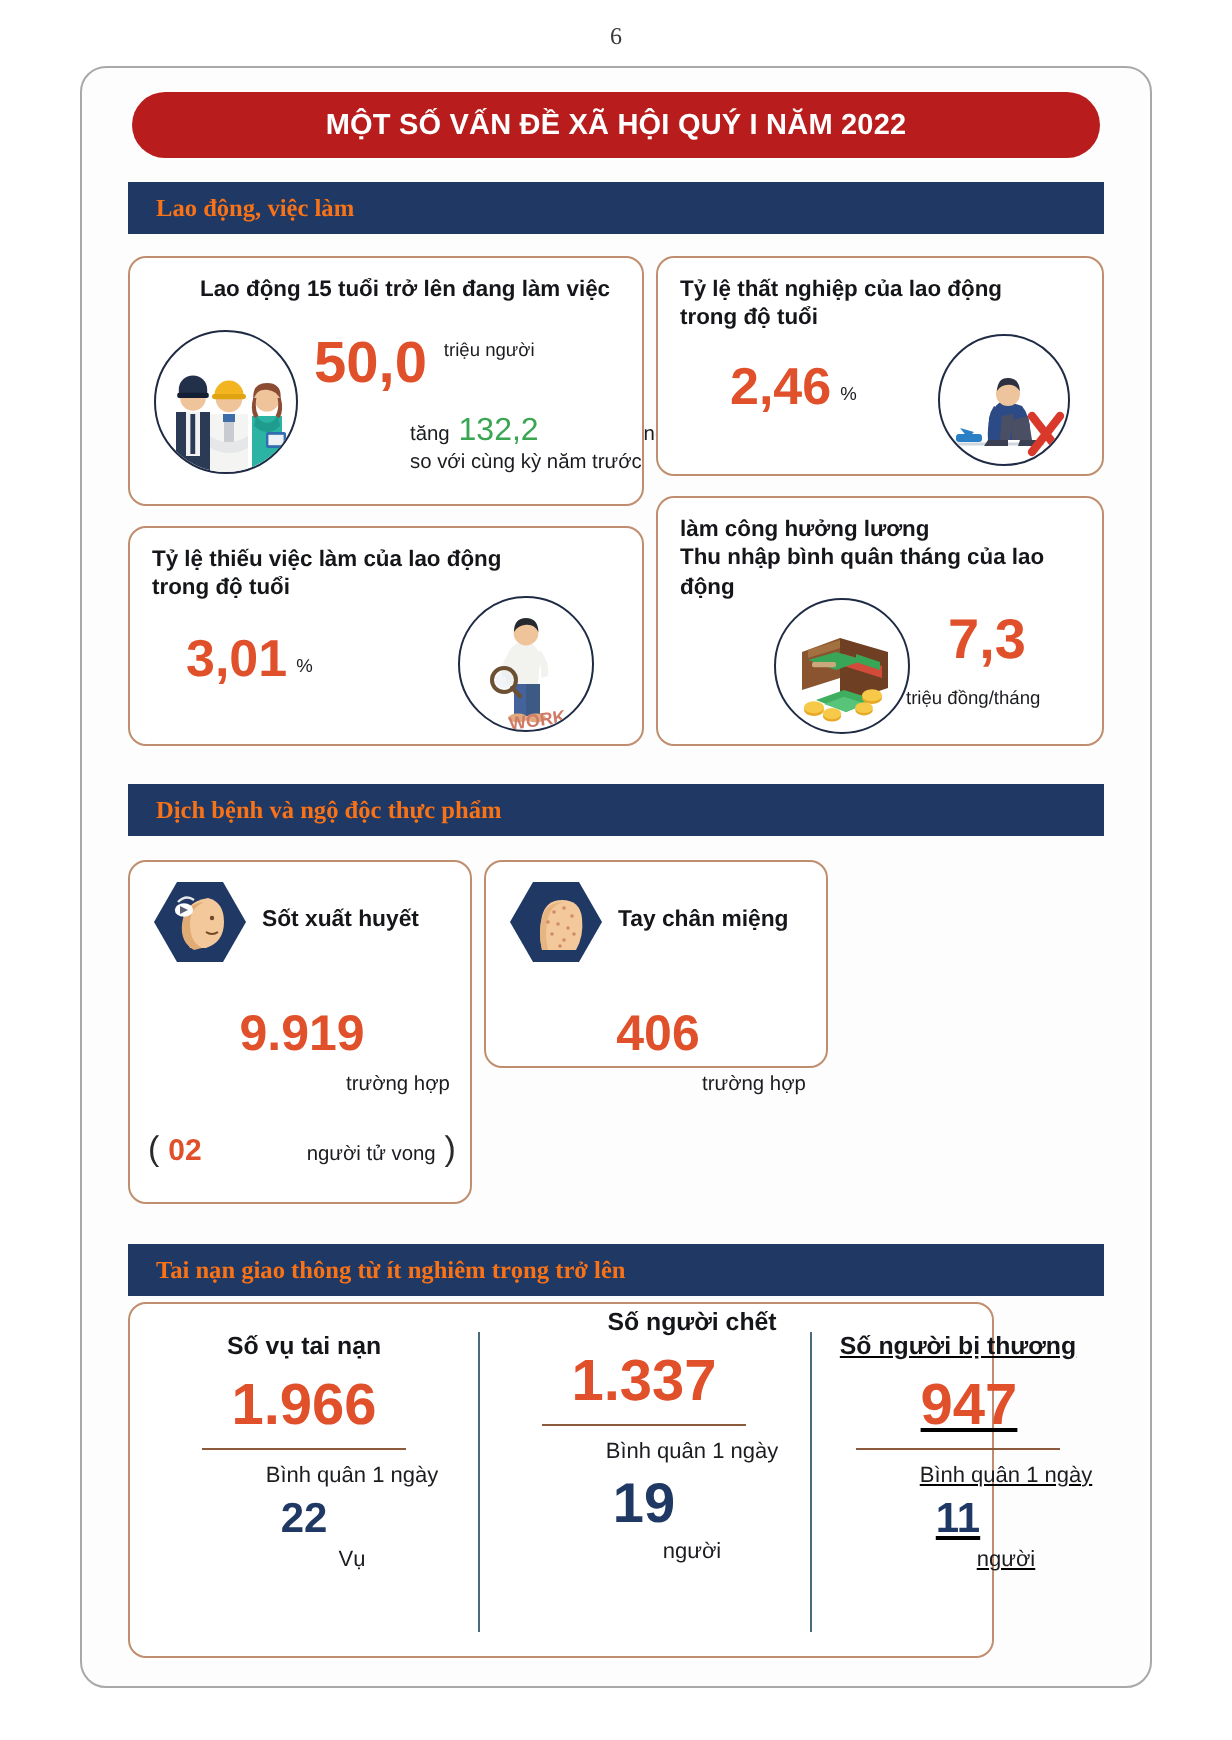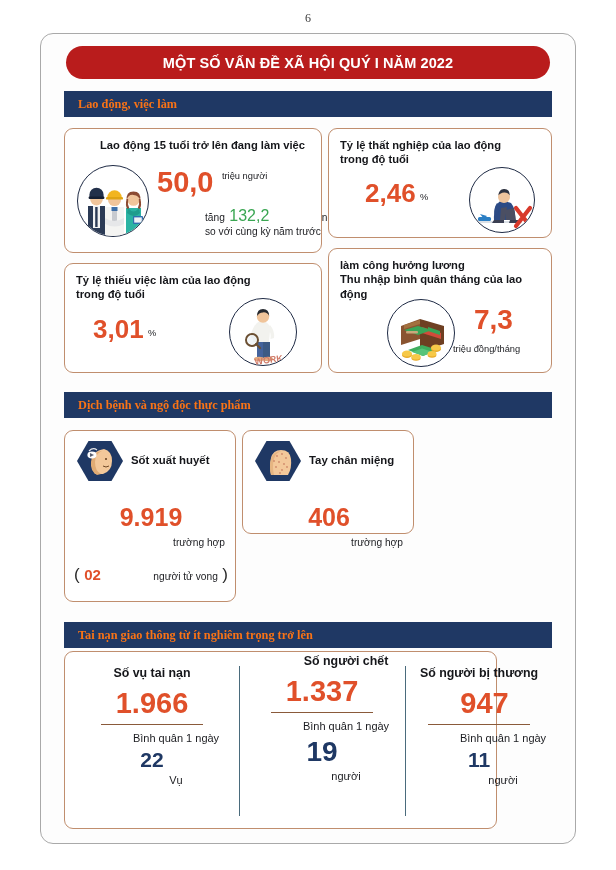--- a/index.html
+++ b/index.html
@@ -306,21 +306,21 @@
 
     <div style="position:absolute; left:174px; top:0; width:166px;">
       <div class="lbl-bold ctr" style="margin-top:2px; font-size:12.4px;padding-left:48px;">Số người chết</div>
       <div class="val-orange ctr" style="margin-top:5px; font-size:29px;">1.337</div>
       <div class="hrule" style="width:102px; margin:4px auto 0;"></div>
       <div class="mid ctr" style="margin-top:7px; font-size:11px;">Bình quân 1 ngày</div>
       <div class="val-navy ctr" style="margin-top:4px; font-size:28px;">19</div>
       <div class="mid ctr" style="margin-top:2px; font-size:11px;">người</div>
     </div>
 
-    <div style="position:absolute; left:340px; top:0; width:148px;">
+    <div style="position:absolute; left:340px; top:0; width:148px;text-decoration:underline;">
       <div class="lbl-bold ctr" style="margin-top:14px; font-size:12.4px;">Số người bị thương</div>
       <div class="val-orange ctr" style="margin-top:5px; font-size:29px;margin-left:11px;">947</div>
       <div class="hrule" style="width:102px; margin:4px auto 0;"></div>
       <div class="mid ctr" style="margin-top:7px; font-size:11px;">Bình quân 1 ngày</div>
       <div class="val-navy ctr" style="margin-top:4px; font-size:21px;">11</div>
       <div class="mid ctr" style="margin-top:2px; font-size:11px;">người</div>
     </div>
   </div>
 
 </div>

